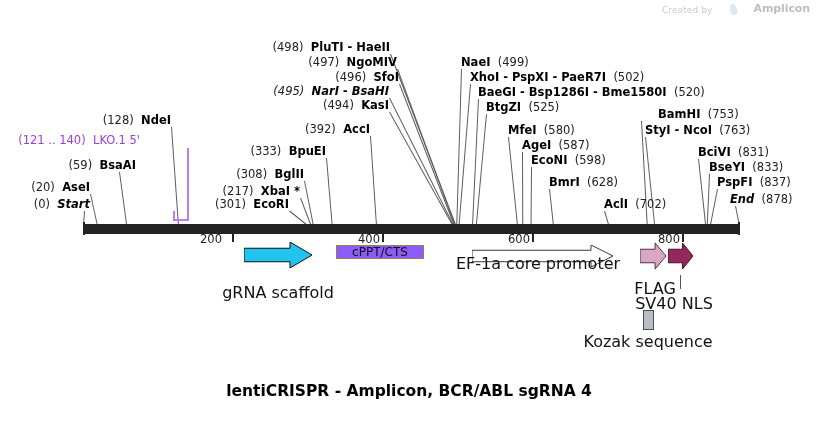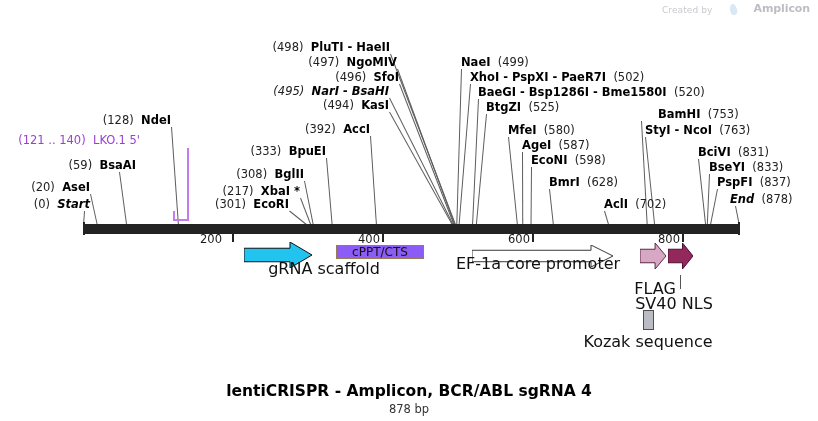--- a/index.html
+++ b/index.html
@@ -150,34 +150,33 @@
       <div class="ruler-label" style="left: 382px;">400</div>
       <div class="ruler-tick" style="left: 532px;"></div>
       <div class="ruler-label" style="left: 532px;">600</div>
       <div class="ruler-tick" style="left: 682px;"></div>
       <div class="ruler-label" style="left: 682px;">800</div>
     </div>
   <div id="features">
       <svg width="68" height="26" class="feat-arrow" style="left: 244px; top: 242px;">
         <polygon points="0,6.24 46,6.24 46,0 68,13 46,26 46,19.759999999999998 0,19.759999999999998" fill="#21c3ef" stroke="#111111" stroke-width="1"></polygon>
       </svg>
-      <div class="feat-label" style="left: 278px; top: 259px; transform: translateX(-50%); margin-left: 46px;">gRNA scaffold</div>
+      <div class="feat-label" style="left: 278px; top: 283px; transform: translateX(-50%);">gRNA scaffold</div>
       <div class="feat-box" style="left: 336px; top: 245px; width: 88px; height: 14px; background: #8b5cf6; border: 1px solid rgb(154, 123, 87);">cPPT/CTS</div>
       <svg width="141" height="22" class="feat-arrow" style="left: 472px; top: 245px;">
         <polygon points="0,5.279999999999999 119,5.279999999999999 119,0 141,11 119,22 119,16.72 0,16.72" fill="#ffffff" stroke="#3a3a3a" stroke-width="1"></polygon>
       </svg>
       <div class="feat-label" style="left: 538px; top: 254px; transform: translateX(-50%);">EF-1a core promoter</div>
       <svg width="26" height="26" class="feat-arrow" style="left: 640px; top: 243px;">
         <polygon points="0,6.24 15.08,6.24 15.08,0 26,13 15.08,26 15.08,19.759999999999998 0,19.759999999999998" fill="#d7a7c3" stroke="#5b2a44" stroke-width="1"></polygon>
       </svg>
       <div class="feat-label" style="left: 655px; top: 279px; transform: translateX(-50%);">FLAG</div>
       <svg width="25" height="26" class="feat-arrow" style="left: 668px; top: 243px;">
         <polygon points="0,6.24 14.5,6.24 14.5,0 25,13 14.5,26 14.5,19.759999999999998 0,19.759999999999998" fill="#93285d" stroke="#4d0f2f" stroke-width="1"></polygon>
       </svg>
       <div class="feat-label" style="left: 674px; top: 294px; transform: translateX(-50%);">SV40 NLS</div>
       <div style="position: absolute; left: 680px; top: 275px; width: 1px; height: 14px; background: rgb(85, 85, 85);"></div>
       <div style="position: absolute; left: 643px; top: 310px; width: 9px; height: 18px; background: rgb(185, 188, 194); border: 1px solid rgb(74, 77, 82);"></div>
       <div class="feat-label" style="left: 648px; top: 332px; transform: translateX(-50%);">Kozak sequence</div>
     </div>
 
   <div class="title" style="top:382px">lentiCRISPR - Amplicon, BCR/ABL sgRNA 4</div>
-  <div class="subtitle" style="top:402px">878 bp</div>
 </div>
 
 </body></html>

